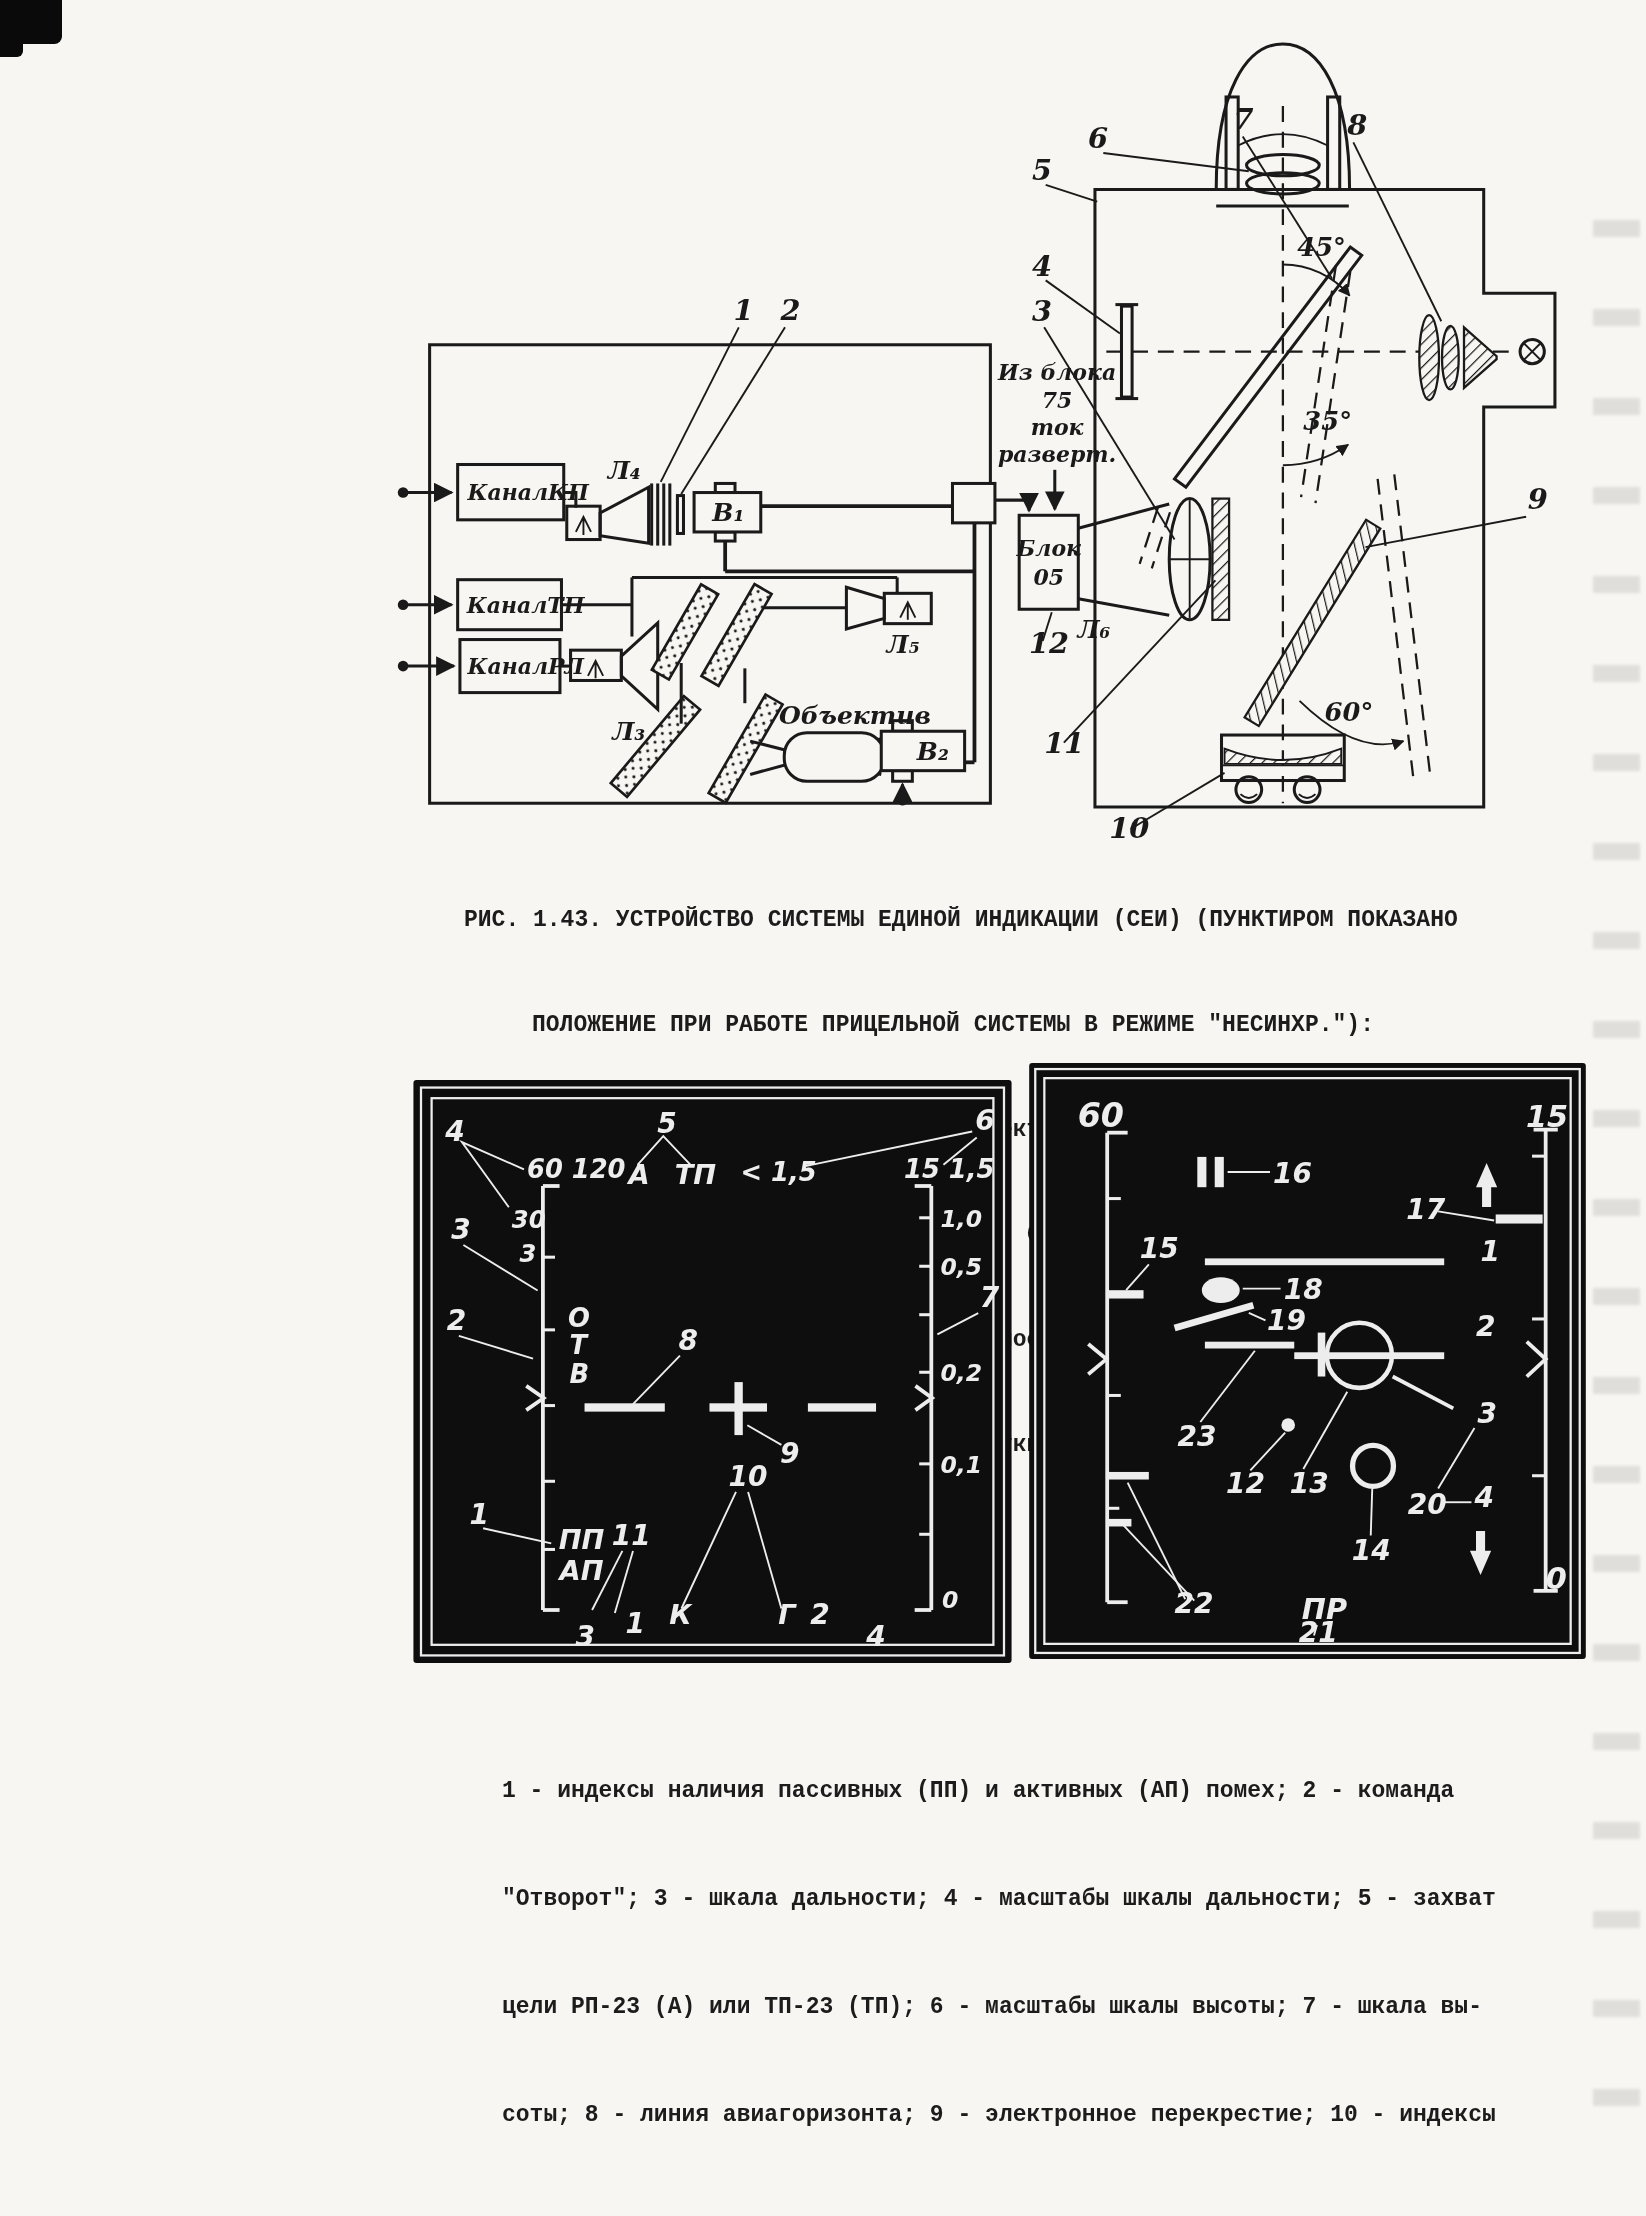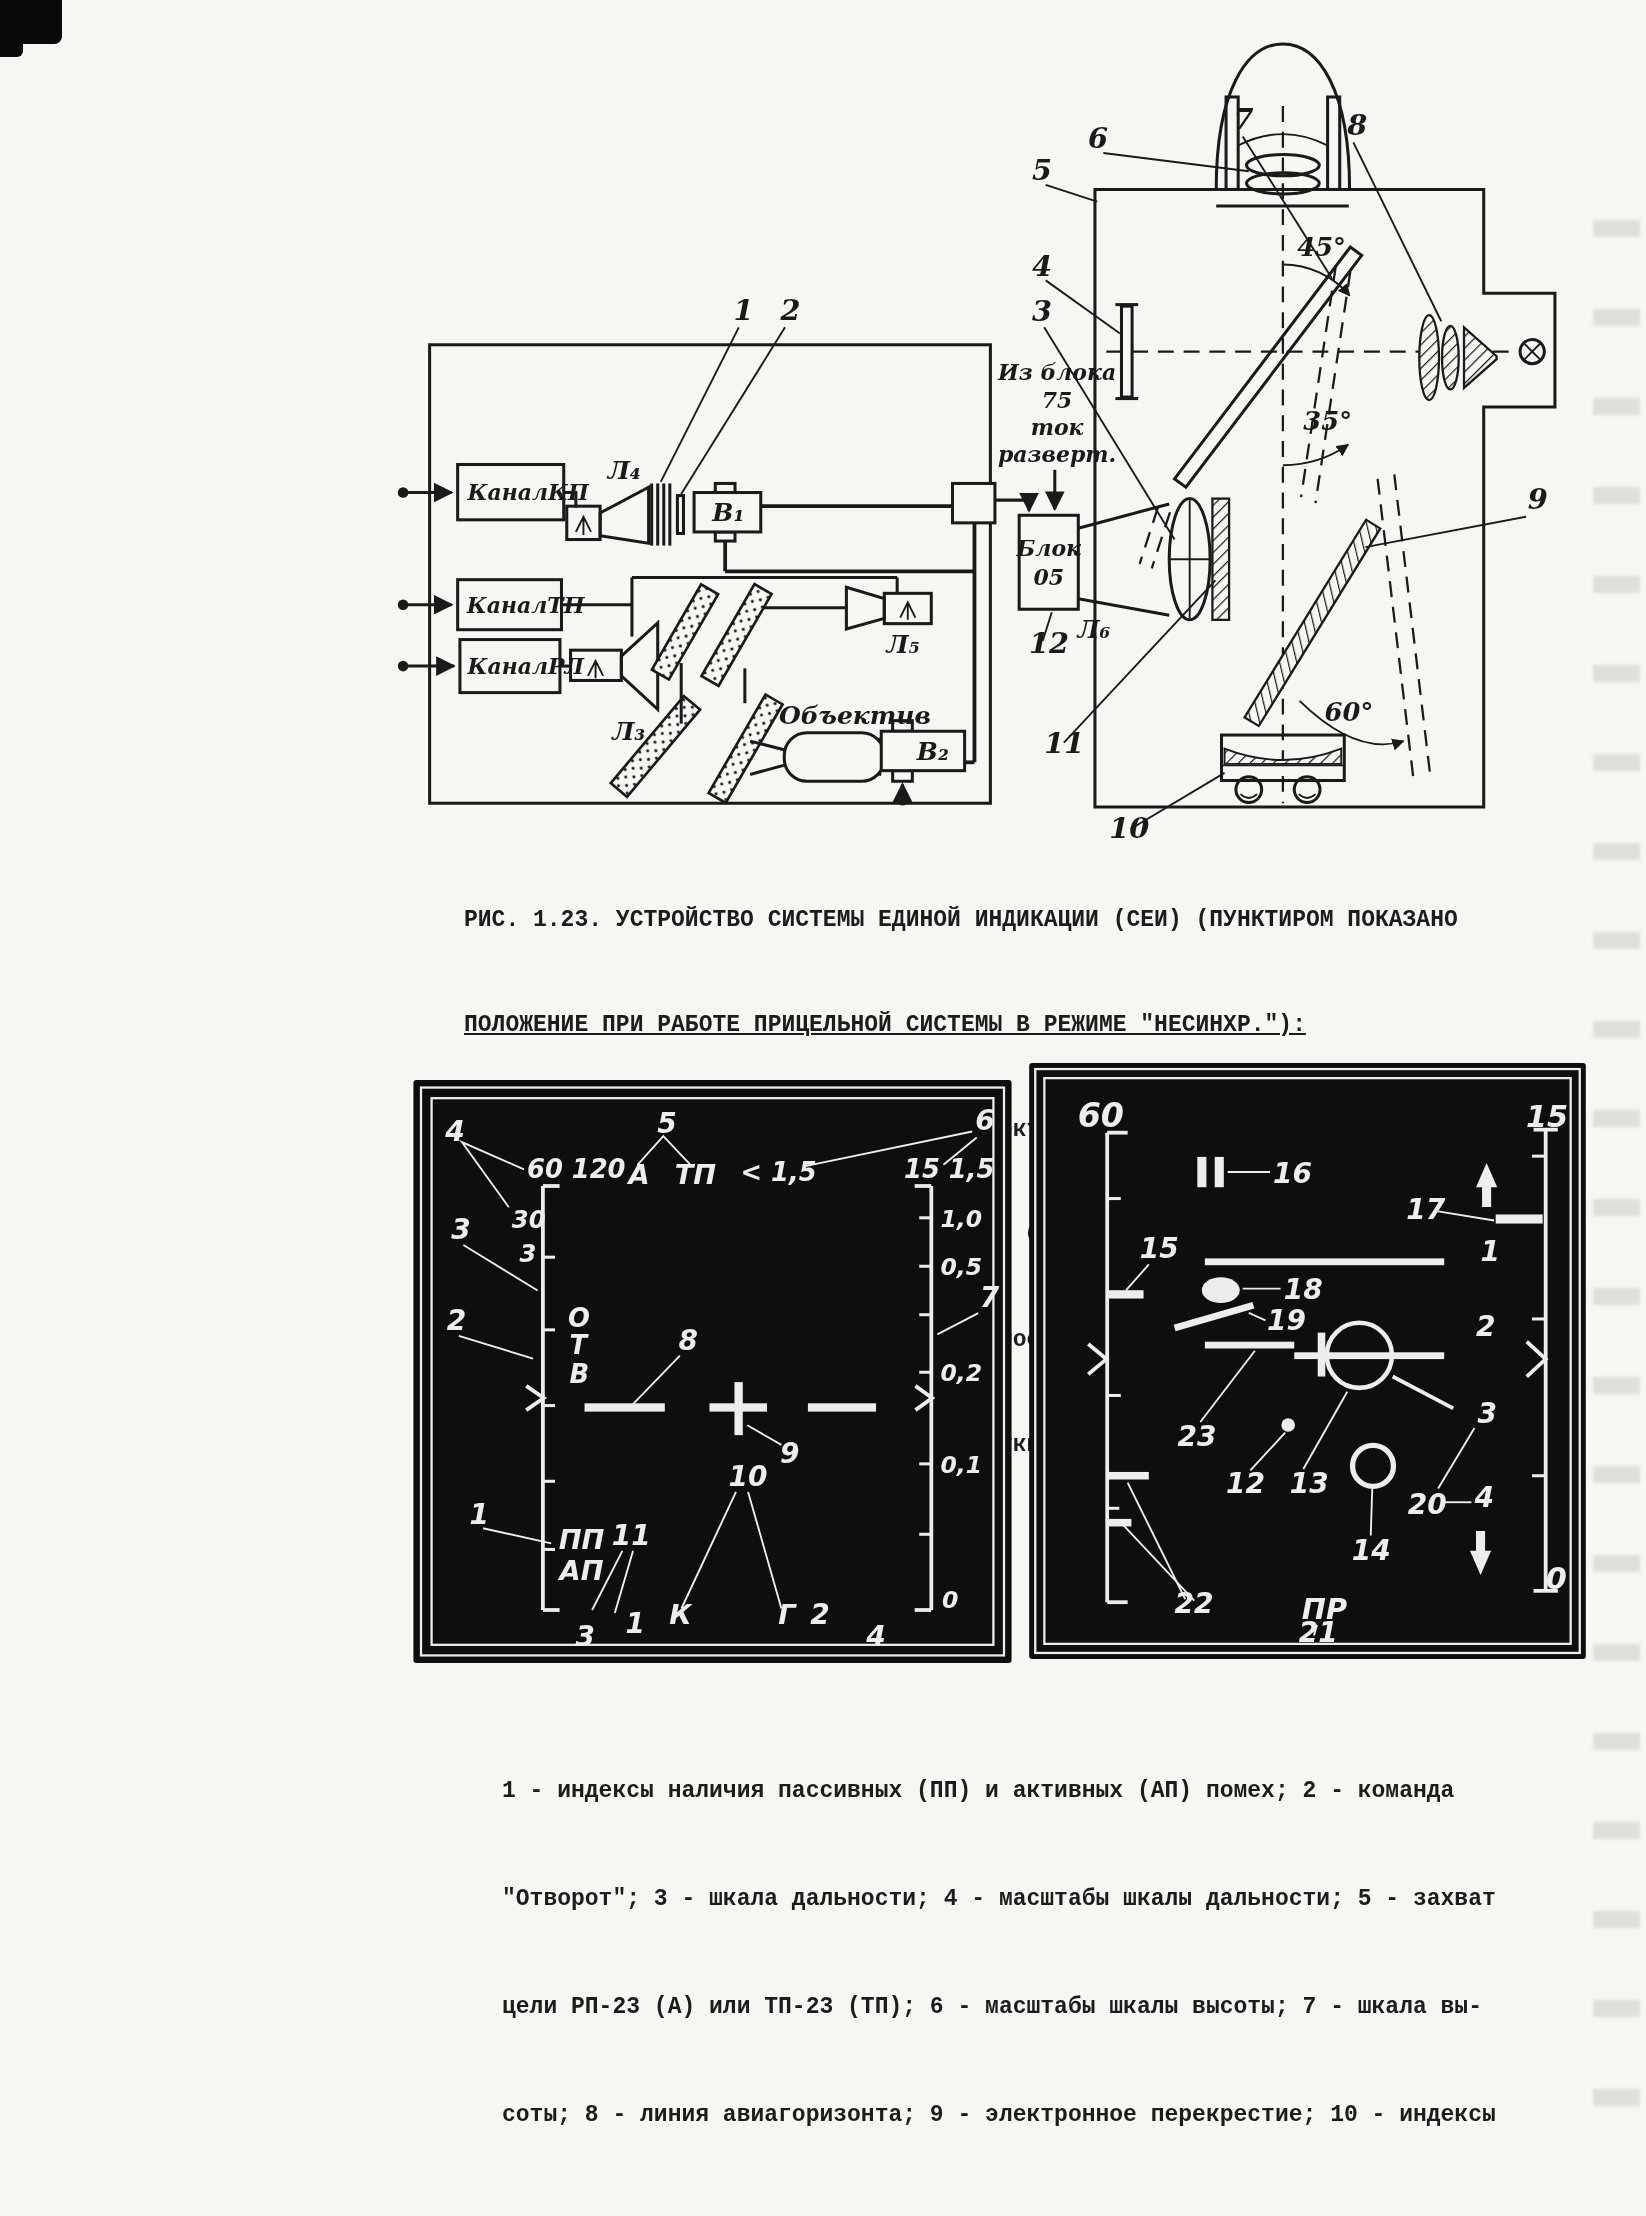--- a/index.html
+++ b/index.html
@@ -30,21 +30,21 @@
   .scr-bg{fill:#0e0e0e;}
   .wln{stroke:#ededed;fill:none;}
   .wtxt{font-family:"DejaVu Sans", sans-serif;font-style:italic;font-weight:700;fill:#ededed;}
   .wnum{font-family:"DejaVu Sans", sans-serif;font-style:italic;font-weight:600;font-size:37px;fill:#ededed;}
   .caption{
     position:absolute;color:#1c1c1c;
     font-family:"Liberation Mono", monospace;font-size:23px;font-weight:700;
     line-height:35px;white-space:pre;letter-spacing:0px;
   }
   .caption .l{display:block;}
-  .cap1 .i1{text-decoration:underline;} .cap1 .i2{margin-left:38px;}
+  .cap1 .i1{margin-left:68px;} .cap1 .i2{margin-left:38px;}
   .cap2{line-height:36px;}
 </style>
 </head>
 <body>
 
 <div id="page">
 
   <div class="corner-mark"></div>
   <div class="corner-mark2"></div>
   <div class="bleed"></div>
@@ -289,21 +289,21 @@
       <text class="dnum" x="944" y="1086">10</text>
       <line class="thin" x1="972" y1="1074" x2="1096" y2="1000"></line>
       <text class="dnum" x="858" y="974">11</text>
       <line class="thin" x1="884" y1="960" x2="1084" y2="746"></line>
       <text class="dnum" x="838" y="842">12</text>
       <line class="thin" x1="856" y1="826" x2="868" y2="788"></line>
     </g>
   </svg>
 
   <div class="caption cap1" style="left:464px;top:833px;">
-    <span class="l">РИС. 1.23. УСТРОЙСТВО СИСТЕМЫ ЕДИНОЙ ИНДИКАЦИИ (СЕИ) (ПУНКТИРОМ ПОКАЗАНО</span>
+    <span class="l">РИС. 1.43. УСТРОЙСТВО СИСТЕМЫ ЕДИНОЙ ИНДИКАЦИИ (СЕИ) (ПУНКТИРОМ ПОКАЗАНО</span>
     <span class="l i1">ПОЛОЖЕНИЕ ПРИ РАБОТЕ ПРИЦЕЛЬНОЙ СИСТЕМЫ В РЕЖИМЕ "НЕСИНХР."):</span>
     <span class="l i2">1 - шкальное устройство; 2 и 3 - объективы; 4 - зеркало гироскопа;</span>
     <span class="l i2">5 - визирная головка прицела АСП-23Д; 6 - объектив; 7 - плоско-</span>
     <span class="l i2">параллельная пластина; 8 - дальномерное кольцо; 9 - неподвижное</span>
     <span class="l i2">зеркало; 10 - узел дополнительной сетки; 11 - светофильтр; 12 - кинескоп</span>
   </div>
 
   <svg class="scr" style="left:413px;top:1080px;" width="599" height="583" viewBox="0 0 790 770">
     <rect class="scr-bg" x="0" y="0" width="790" height="770" rx="4"></rect>
     <rect class="wln" x="10" y="10" width="770" height="750" stroke-width="3"></rect>

